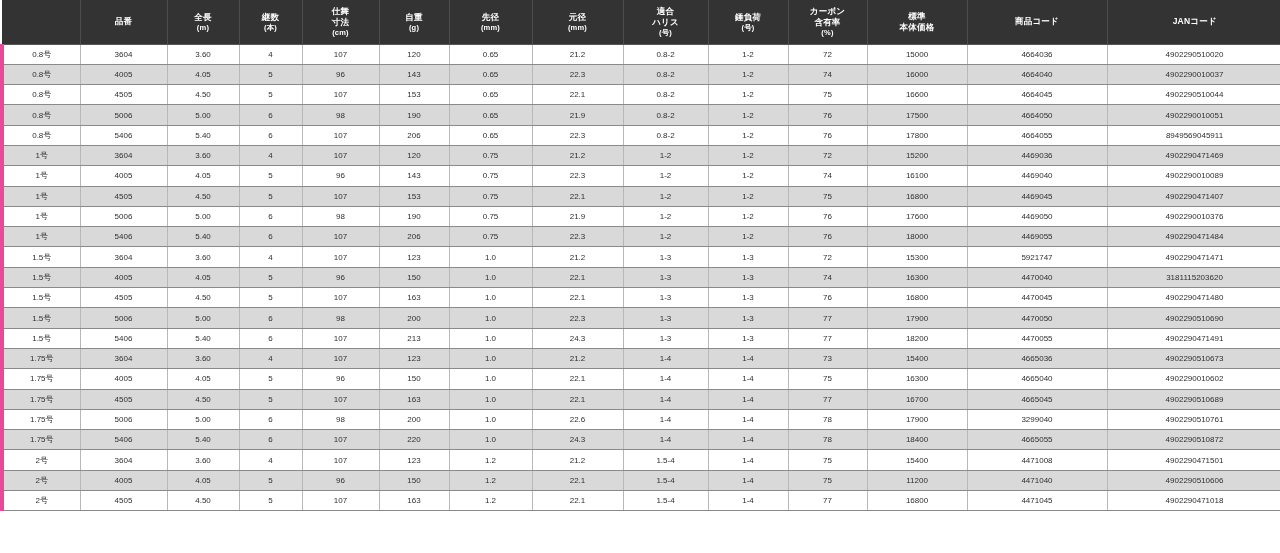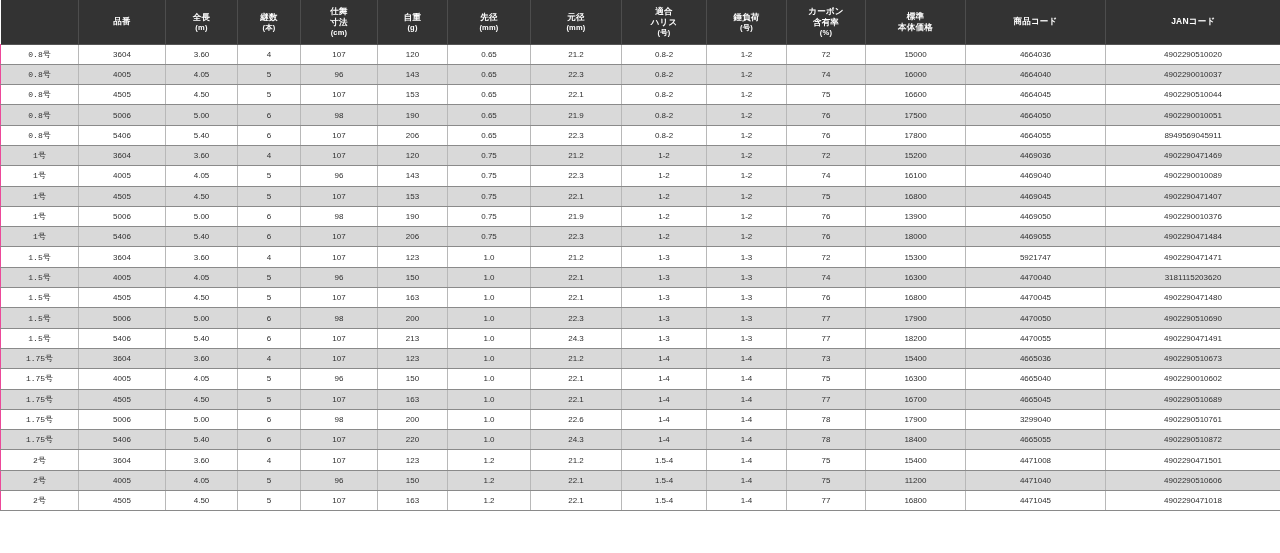--- a/index.html
+++ b/index.html
@@ -72,21 +72,21 @@
     vertical-align: middle;
     height: 20.3px;
     padding: 0 1px;
     box-sizing: border-box;
     border-right: 1px solid #b8b8b8;
     border-bottom: 1px solid #8a8a8a;
     color: #2f2f2f;
     white-space: nowrap;
     overflow: hidden;
   }
-  tbody td:first-child { border-left: 1px solid #ec4899; font-family: Liberation Mono, monospace; }
+  tbody td:first-child { border-left: 4px solid #ec4899; }
   tbody td:last-child  { border-right: 1px solid #fca5a5; }
 
   tbody tr.row-odd  td { background: #ffffff; }
   tbody tr.row-even td { background: #d9d9d9; }
 
   tbody tr:first-child td { border-top: 1px solid #555555; }
 
   
   col.c-gou      { width: 78px; }
   col.c-hinban   { width: 87px; }
@@ -317,21 +317,21 @@
           <td>5006</td>
           <td>5.00</td>
           <td>6</td>
           <td>98</td>
           <td>190</td>
           <td>0.75</td>
           <td>21.9</td>
           <td>1-2</td>
           <td>1-2</td>
           <td>76</td>
-          <td>13900</td>
+          <td>17600</td>
           <td>4469050</td>
           <td>4902290010376</td>
         </tr>
         <tr class="row-even">
           <td>1号</td>
           <td>5406</td>
           <td>5.40</td>
           <td>6</td>
           <td>107</td>
           <td>206</td>

